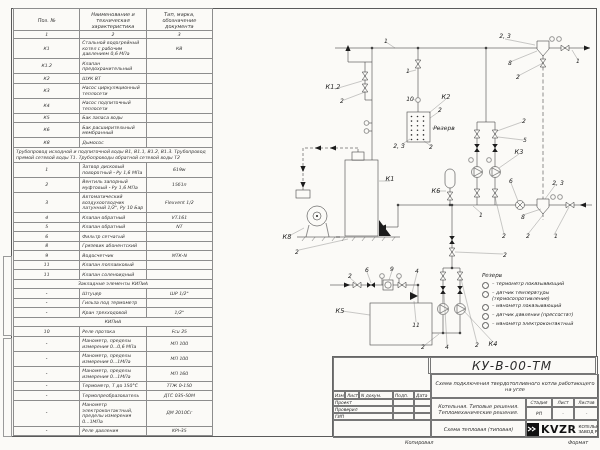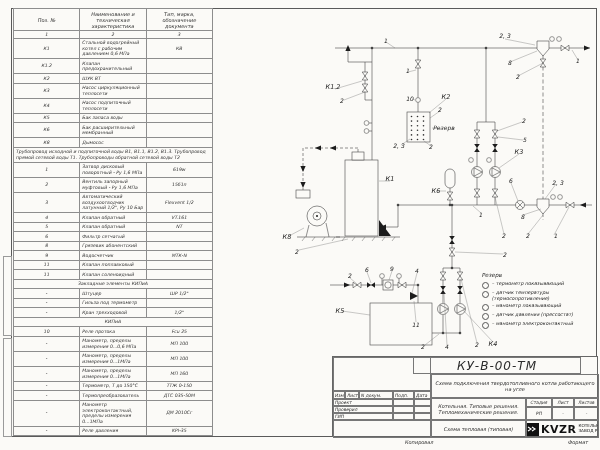--- a/index.html
+++ b/index.html
@@ -36,21 +36,21 @@
       box-sizing:border-box;background:#fbfaf7;}
   .tb *{box-sizing:border-box;}
   .tb .cell{position:absolute;border:0.5px solid #777;font-style:italic;color:#2c2c2c;
       display:flex;align-items:center;justify-content:center;text-align:center;overflow:hidden;}
   .tb .docnum{font-size:12px;letter-spacing:1px;}
   .tb .small{font-size:5px;line-height:1.3;}
   .tb .tiny{font-size:4.4px;line-height:1.2;}
   .revgrid{position:absolute;left:0;top:0;width:98px;height:81px;}
   .revgrid .rc{position:absolute;border:0.5px solid #777;font-style:italic;font-size:4.4px;
       display:flex;align-items:center;padding-left:1px;color:#2c2c2c;overflow:hidden;}
-  .logo{display:flex;gap:2px;border-radius:6px;}
+  .logo{display:flex;align-items:center;gap:2px;border-radius:6px;}
   .logo .zig{width:13px;height:13px;background:#111;display:flex;align-items:center;justify-content:center;}
   .logo .kvzr{font-style:normal;font-weight:bold;font-size:11px;letter-spacing:0.5px;color:#111;
       font-family:"DejaVu Sans",sans-serif;}
   .logo .comp{font-style:normal;font-size:4.2px;line-height:1.25;text-align:left;color:#111;white-space:nowrap;}
   .foot{position:absolute;font-style:italic;font-size:5px;color:#333;}
 </style>
 </head>
 <body>
 
 <div class="sheet">
@@ -454,21 +454,21 @@
       <div class="rc" style="left:60px;top:42px;width:21px;height:7px;"></div>
       <div class="rc" style="left:81px;top:42px;width:17px;height:7px;"></div>
       <div class="rc" style="left:0;top:49px;width:60px;height:7px;">Проверил</div>
       <div class="rc" style="left:60px;top:49px;width:21px;height:7px;"></div>
       <div class="rc" style="left:81px;top:49px;width:17px;height:7px;"></div>
       <div class="rc" style="left:0;top:56px;width:60px;height:7px;">ГИП</div>
       <div class="rc" style="left:60px;top:56px;width:21px;height:7px;"></div>
       <div class="rc" style="left:81px;top:56px;width:17px;height:7px;"></div>
       <div class="rc" style="left:0;top:63px;width:98px;height:18px;"></div>
     </div>
-    <div class="cell docnum" style="left:80px;top:0;width:168px;height:17px;">КУ-В-00-ТМ</div>
+    <div class="cell docnum" style="left:95px;top:0;width:168px;height:17px;">КУ-В-00-ТМ</div>
     <div class="cell small" style="left:98px;top:17px;width:168px;height:24px;">Схема подключения твердотопливного котла работающего на угле</div>
     <div class="cell small" style="left:98px;top:41px;width:95px;height:22px;">Котельная. Типовые решения. Тепломеханические решения.</div>
     <div class="cell tiny" style="left:193px;top:41px;width:26px;height:9px;">Стадия</div>
     <div class="cell tiny" style="left:219px;top:41px;width:22px;height:9px;">Лист</div>
     <div class="cell tiny" style="left:241px;top:41px;width:25px;height:9px;">Листов</div>
     <div class="cell tiny" style="left:193px;top:50px;width:26px;height:13px;">РП</div>
     <div class="cell tiny" style="left:219px;top:50px;width:22px;height:13px;">-</div>
     <div class="cell tiny" style="left:241px;top:50px;width:25px;height:13px;">-</div>
     <div class="cell small" style="left:98px;top:63px;width:95px;height:18px;">Схема тепловая (типовая)</div>
     <div class="cell" style="left:193px;top:63px;width:73px;height:18px;">

